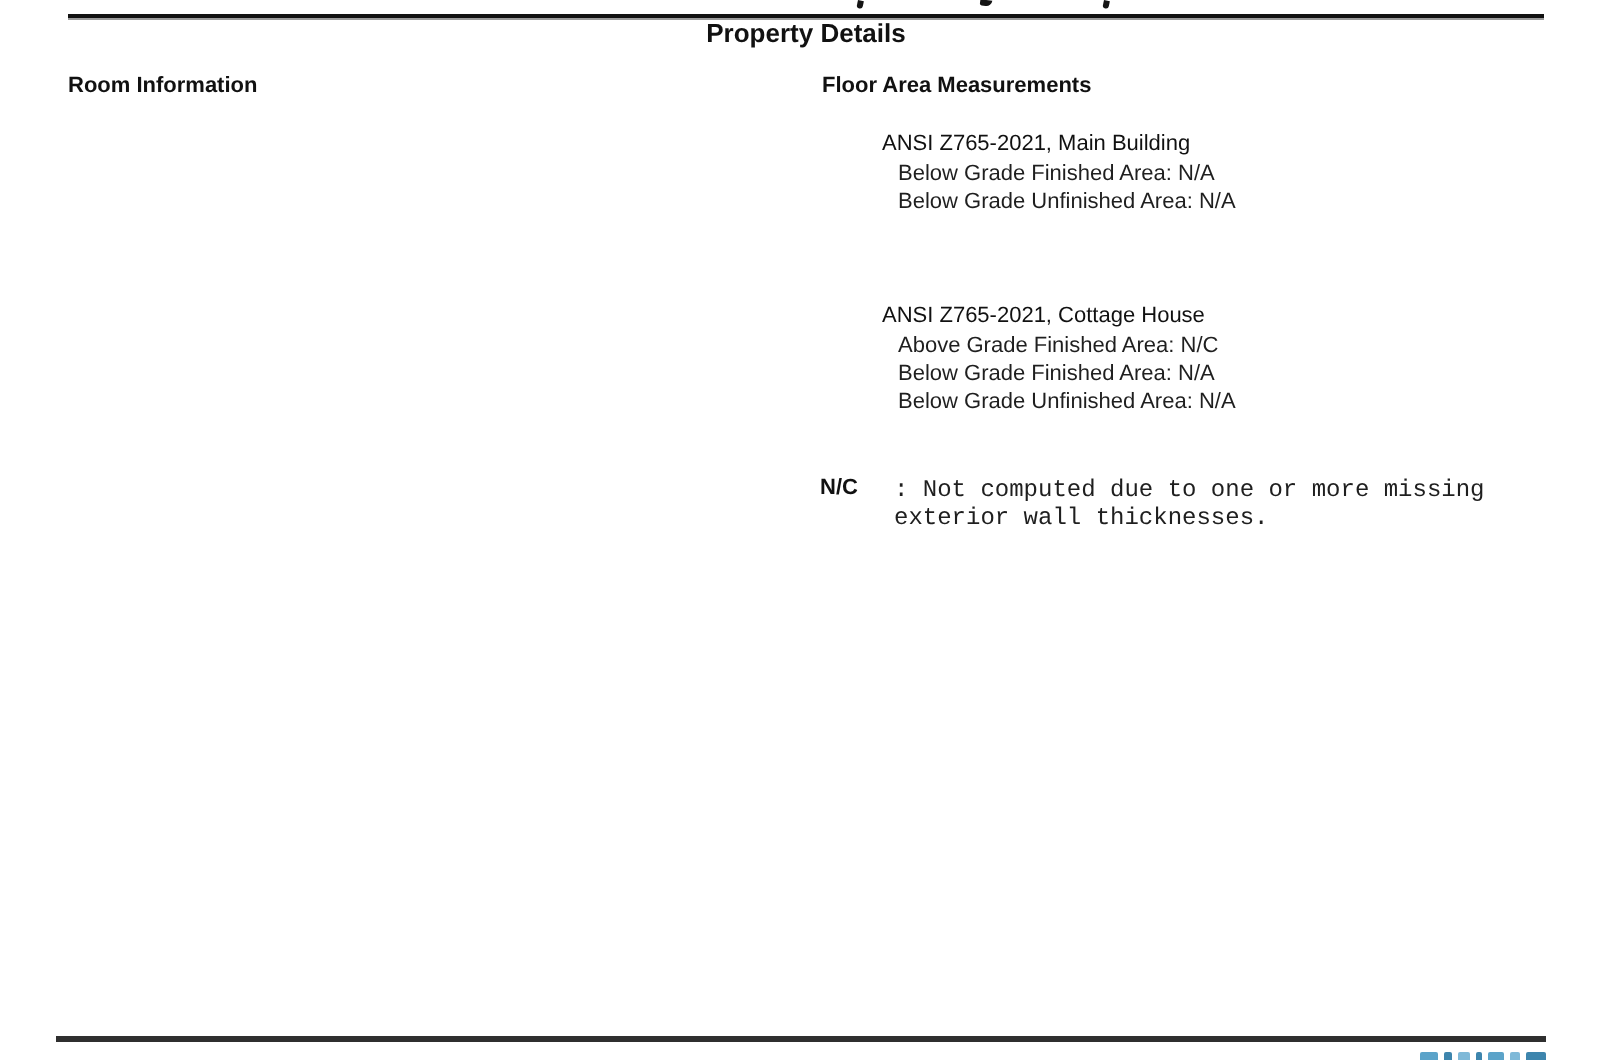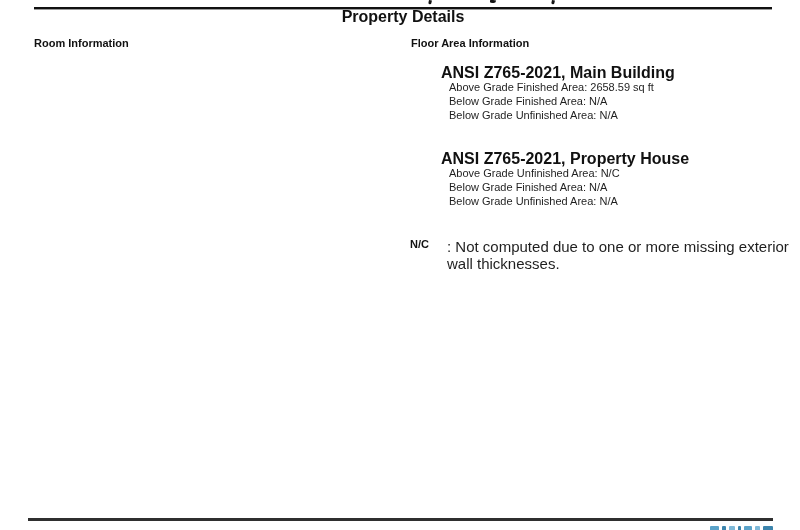--- a/index.html
+++ b/index.html
@@ -29,21 +29,21 @@
     position: absolute;
     left: 34px; top: 7px; width: 738px; height: 1px;
     border-top: 2px solid #111111;
     border-bottom: 1px solid #9a9a9a;
   }
 
   .page-title {
     position: absolute;
     left: 34px; top: 9px; width: 738px;
     text-align: center;
-    font-size: 16px;
+    font-size: 13px;
     font-weight: bold;
     line-height: 15px;
     color: #111111;
   }
 
   .col-heading {
     position: absolute;
     top: 37px;
     font-size: 11px;
     font-weight: bold;
@@ -55,30 +55,30 @@
 
   .fa-section {
     position: absolute;
     left: 441px;
     font-size: 11px;
     line-height: 14.2px;
   }
   .fa-section.s0 { top: 65px; }
   .fa-section.s1 { top: 151px; }
   .fa-heading {
-    font-size: 16px;
-    font-weight: bold;
+    font-size: 11px;
+    font-weight: normal;
     line-height: 15px;
     color: #111111;
     margin-bottom: 0px;
   }
   .fa-row { padding-left: 8px; color: #1f1f1f; }
   .sep { white-space: pre; }
   .nc-term { position: absolute; left: 410px; top: 238px; font-weight: bold; font-size: 11px; color: #111111; }
-  .nc-text { position: absolute; left: 447px; top: 238px; font-size: 15px; color: #1f1f1f; }
+  .nc-text { position: absolute; left: 447px; top: 238px; font-size: 12px; color: #1f1f1f; font-family: Liberation Mono, monospace; }
 
   .rule-bottom {
     position: absolute;
     left: 28px; top: 518px; width: 745px; height: 3px;
     background: #2f2f2f;
   }
 
   
   .brand-logo {
     position: absolute;
@@ -99,39 +99,36 @@
 
   <div class="desc-mark desc-comma" style="left:429px;"></div>
   <div class="desc-mark desc-ytail" style="left:490px;"></div>
   <div class="desc-mark desc-comma" style="left:552px;"></div>
 
   <div class="rule-top"></div>
 
   <div class="page-title">Property Details</div>
 
   <div class="col-heading left">Room Information</div>
-  <div class="col-heading right">Floor Area Information</div>
+  <div class="col-heading right">Floor Area Measurements</div>
 
   <div class="fa-section s0">
     <div class="fa-heading">ANSI Z765-2021, Main Building</div>
-    <div class="fa-row">
-      <span>Above Grade Finished Area</span><span class="sep">: </span><span>2658.59 sq ft</span>
-    </div>
     <div class="fa-row">
       <span>Below Grade Finished Area</span><span class="sep">: </span><span>N/A</span>
     </div>
     <div class="fa-row">
       <span>Below Grade Unfinished Area</span><span class="sep">: </span><span>N/A</span>
     </div>
   </div>
 
   <div class="fa-section s1">
-    <div class="fa-heading">ANSI Z765-2021, Property House</div>
+    <div class="fa-heading">ANSI Z765-2021, Cottage House</div>
     <div class="fa-row">
-      <span>Above Grade Unfinished Area</span><span class="sep">: </span><span>N/C</span>
+      <span>Above Grade Finished Area</span><span class="sep">: </span><span>N/C</span>
     </div>
     <div class="fa-row">
       <span>Below Grade Finished Area</span><span class="sep">: </span><span>N/A</span>
     </div>
     <div class="fa-row">
       <span>Below Grade Unfinished Area</span><span class="sep">: </span><span>N/A</span>
     </div>
   </div>
 
   <div class="nc-term">N/C</div>

